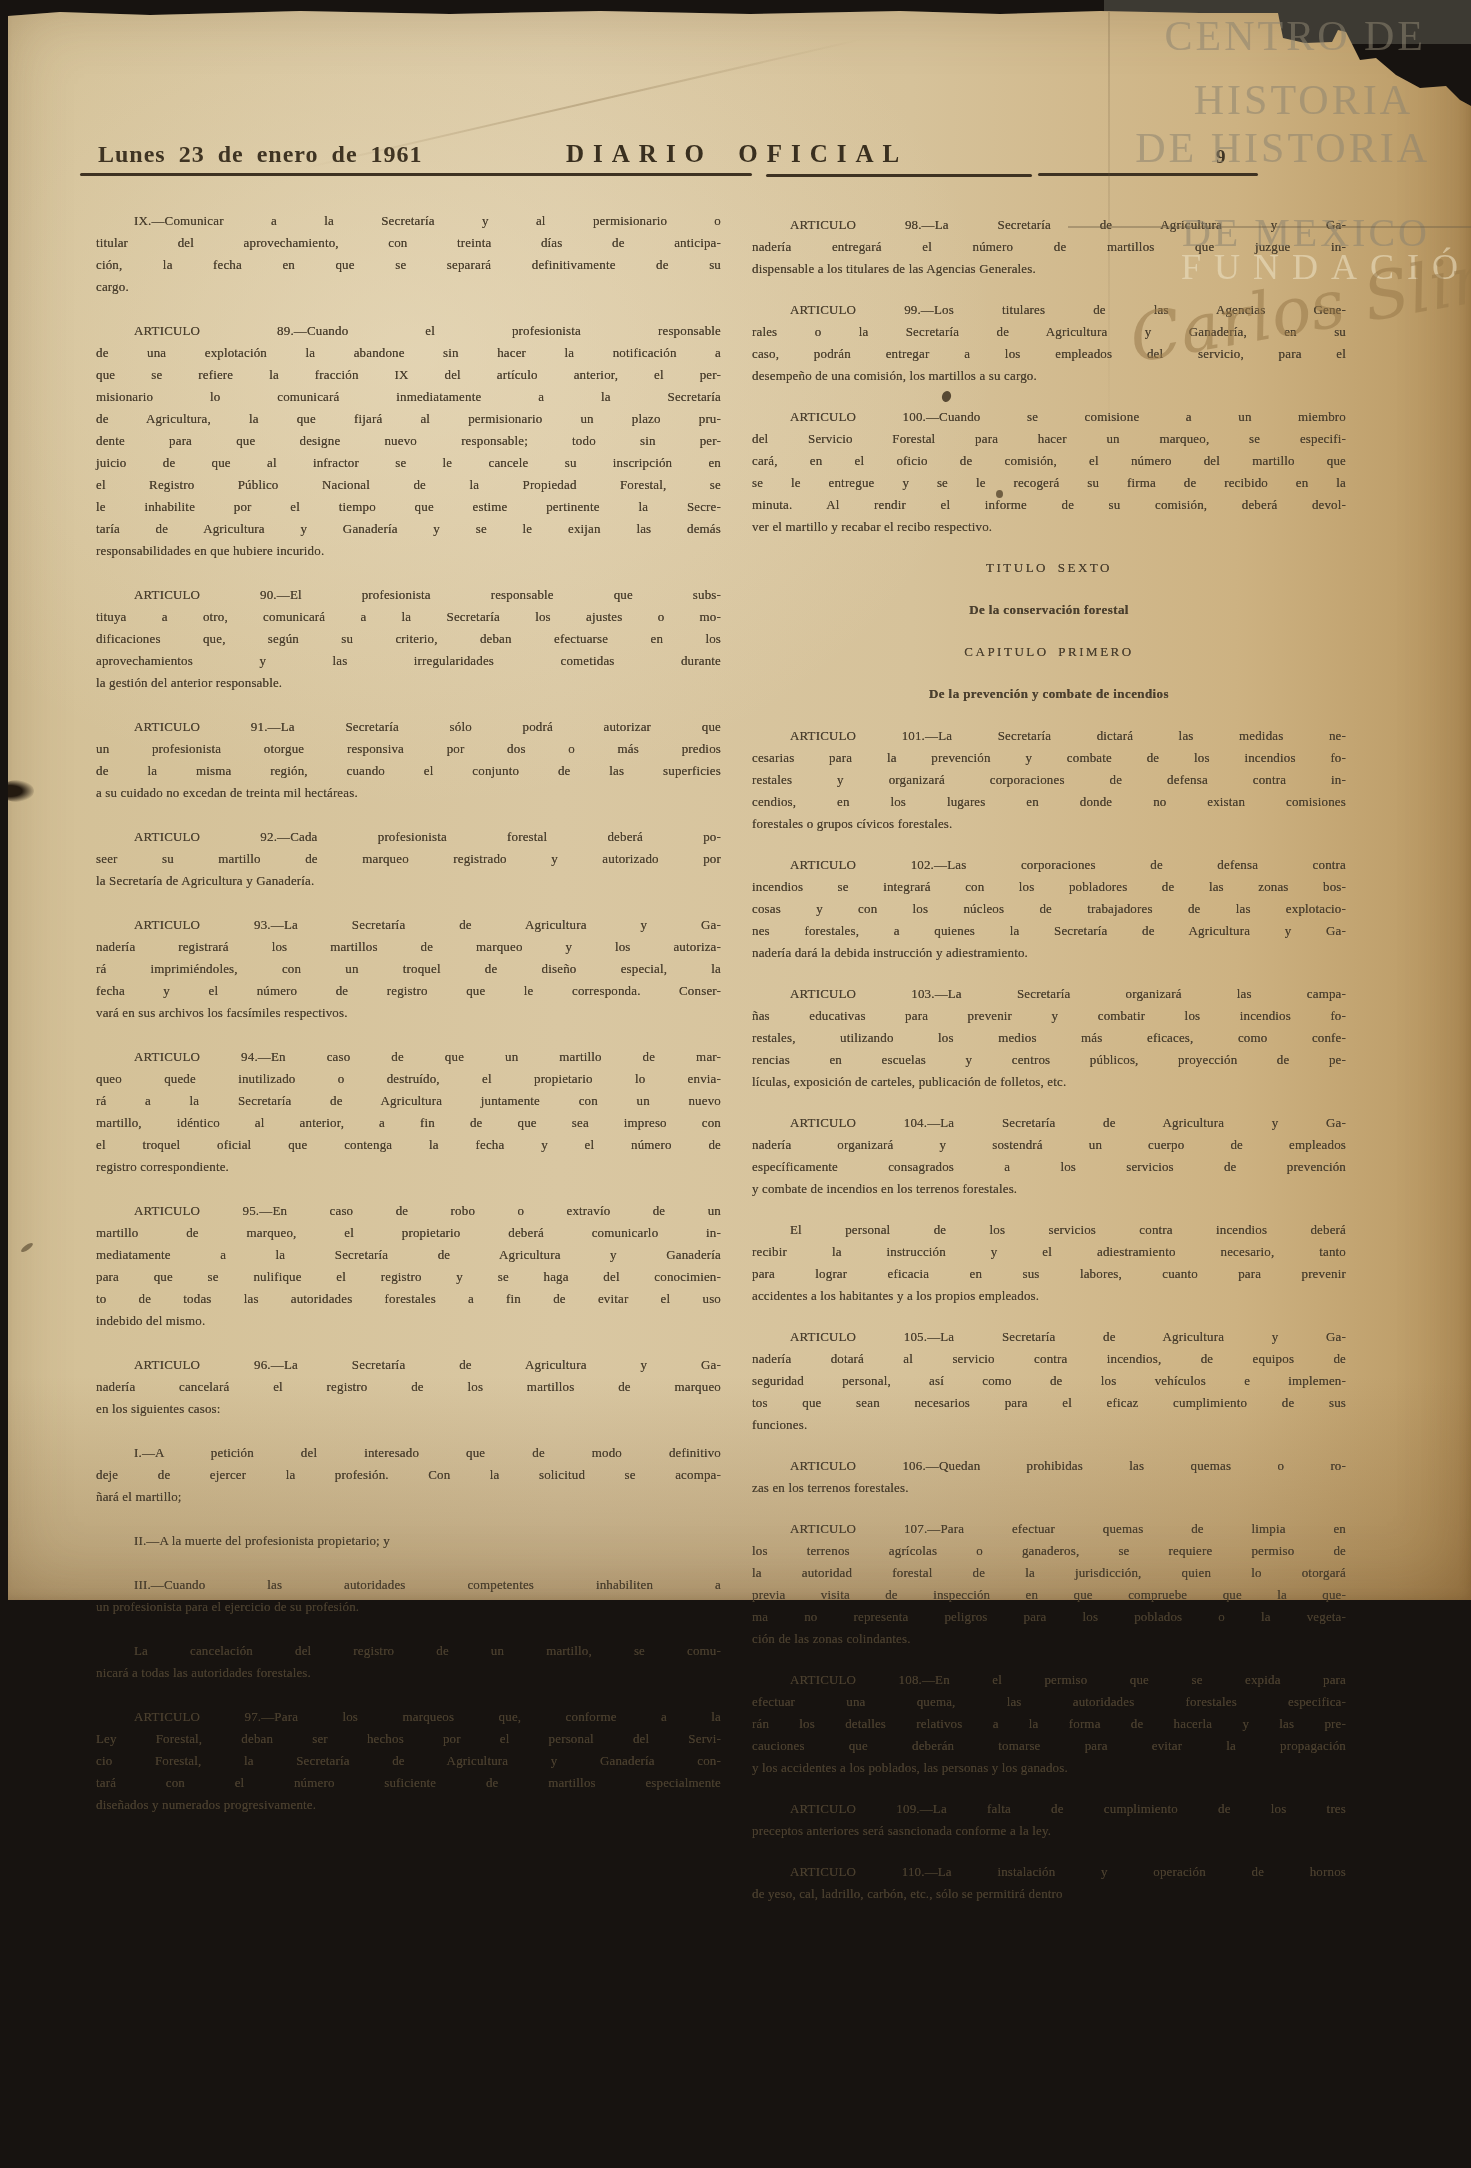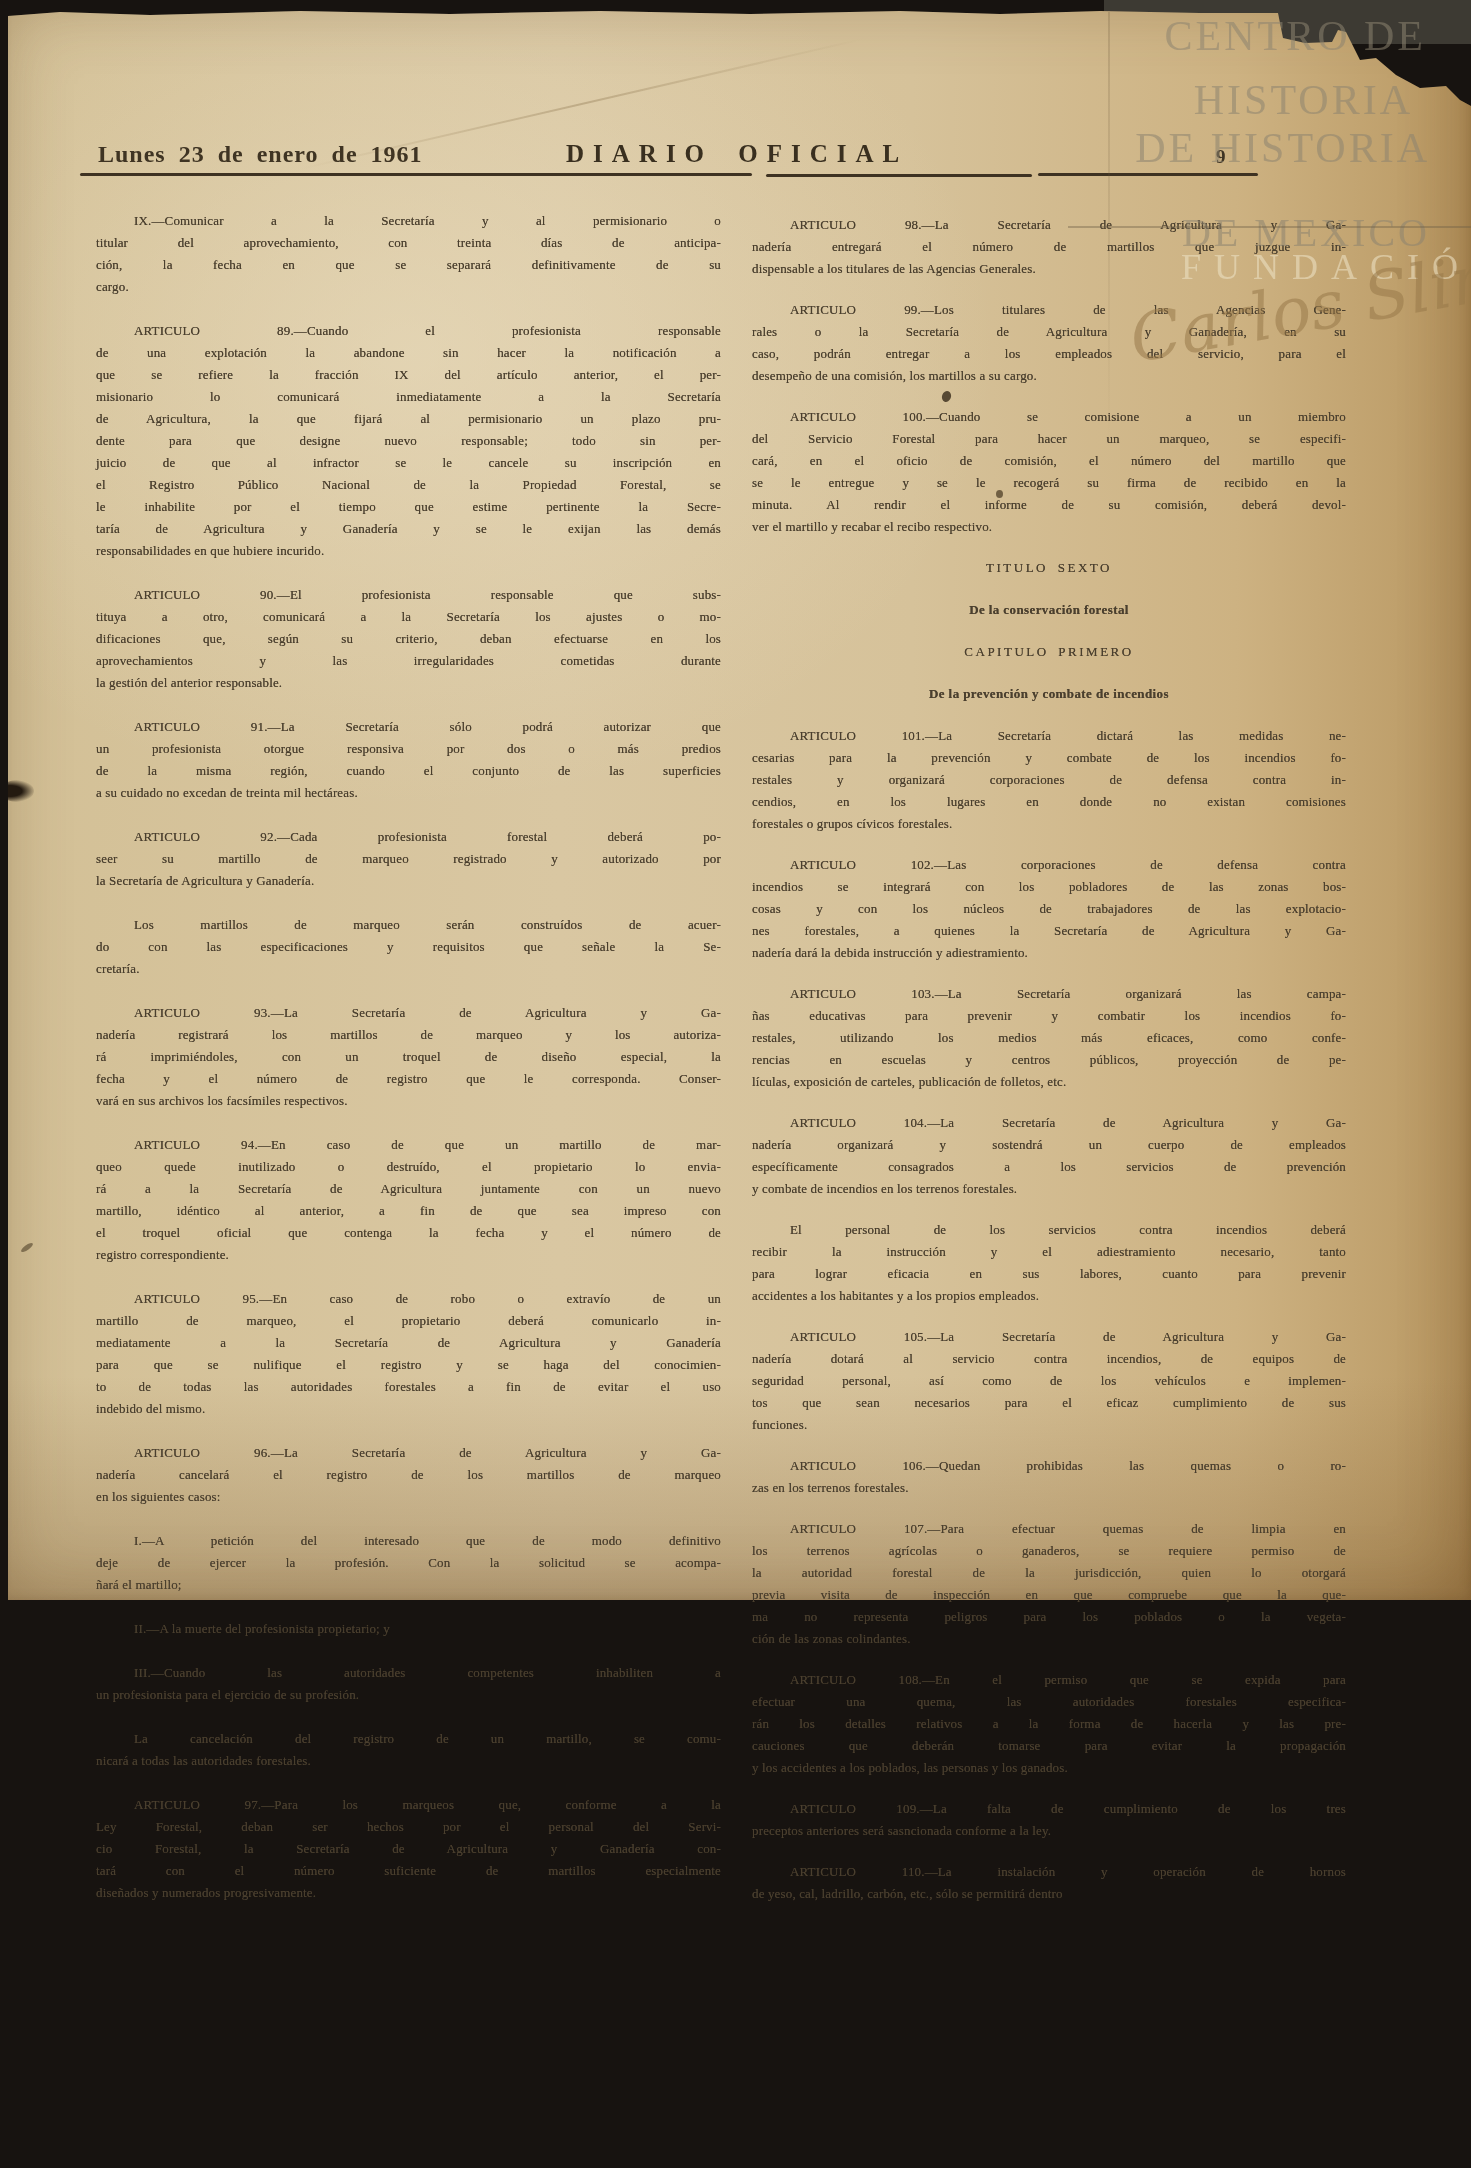--- a/index.html
+++ b/index.html
@@ -172,25 +172,20 @@
           <div class="line">un profesionista otorgue responsiva por dos o más predios</div>
           <div class="line">de la misma región, cuando el conjunto de las superficies</div>
           <div class="line last">a su cuidado no excedan de treinta mil hectáreas.</div>
         </div>
         <div class="block p">
           <div class="line first">ARTICULO 92.—Cada profesionista forestal deberá po-</div>
           <div class="line">seer su martillo de marqueo registrado y autorizado por</div>
           <div class="line last">la Secretaría de Agricultura y Ganadería.</div>
         </div>
         <div class="block p">
-          <div class="line first">Los martillos de marqueo serán construídos de acuer-</div>
-          <div class="line">do con las especificaciones y requisitos que señale la Se-</div>
-          <div class="line last">cretaría.</div>
-        </div>
-        <div class="block p">
           <div class="line first">ARTICULO 93.—La Secretaría de Agricultura y Ga-</div>
           <div class="line">nadería registrará los martillos de marqueo y los autoriza-</div>
           <div class="line">rá imprimiéndoles, con un troquel de diseño especial, la</div>
           <div class="line">fecha y el número de registro que le corresponda. Conser-</div>
           <div class="line last">vará en sus archivos los facsímiles respectivos.</div>
         </div>
         <div class="block p">
           <div class="line first">ARTICULO 94.—En caso de que un martillo de mar-</div>
           <div class="line">queo quede inutilizado o destruído, el propietario lo envia-</div>
           <div class="line">rá a la Secretaría de Agricultura juntamente con un nuevo</div>

